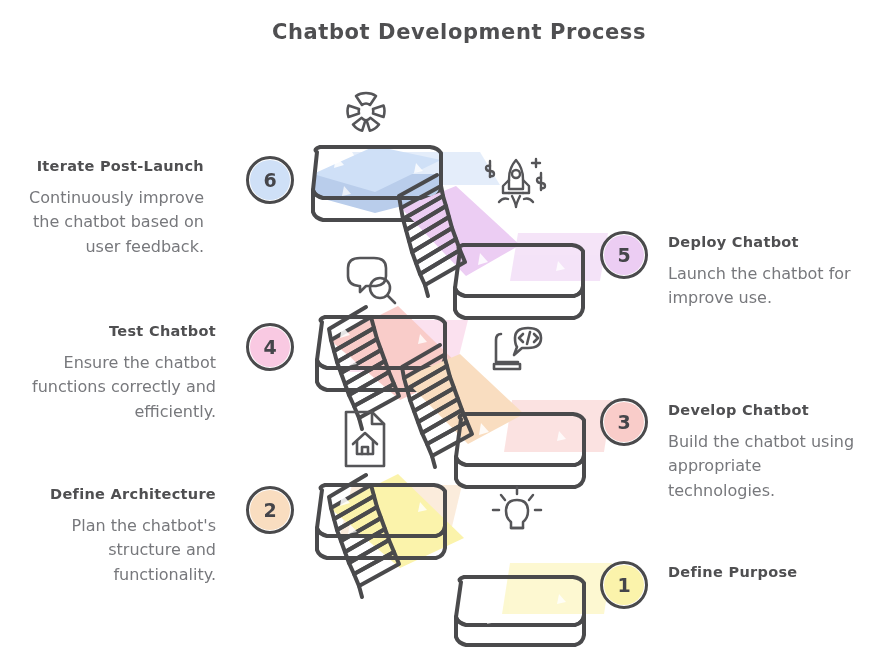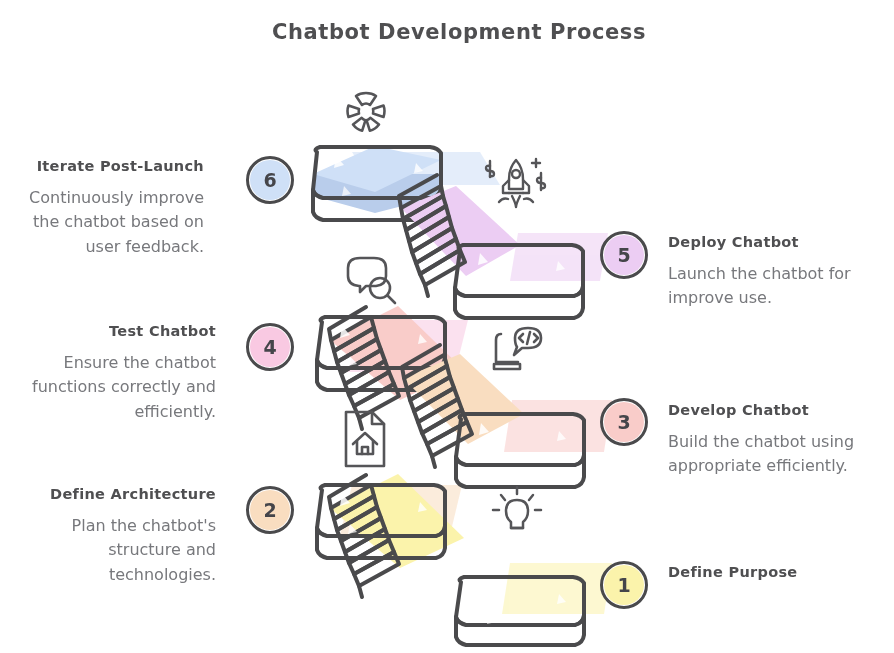--- a/index.html
+++ b/index.html
@@ -341,30 +341,30 @@
     <div class="step-desc">Continuously improve the chatbot based on user feedback.</div>
   </div>
 
   <div class="step-block align-right" style="left:26px; top:322px;">
     <div class="step-title">Test Chatbot</div>
     <div class="step-desc">Ensure the chatbot functions correctly and efficiently.</div>
   </div>
 
   <div class="step-block align-right" style="left:26px; top:485px;">
     <div class="step-title">Define Architecture</div>
-    <div class="step-desc">Plan the chatbot's structure and technologies.</div>
+    <div class="step-desc">Plan the chatbot's structure and functionality.</div>
   </div>
 
   <div class="step-block align-left" style="left:668px; top:233px;">
     <div class="step-title">Deploy Chatbot</div>
     <div class="step-desc">Launch the chatbot for improve use.</div>
   </div>
 
   <div class="step-block align-left" style="left:668px; top:401px;">
     <div class="step-title">Develop Chatbot</div>
-    <div class="step-desc">Build the chatbot using appropriate efficiently.</div>
+    <div class="step-desc">Build the chatbot using appropriate technologies.</div>
   </div>
 
   <div class="step-block align-left" style="left:668px; top:563px;">
     <div class="step-title">Define Purpose</div>
   </div>
 
 </div>
 
 </body></html>

